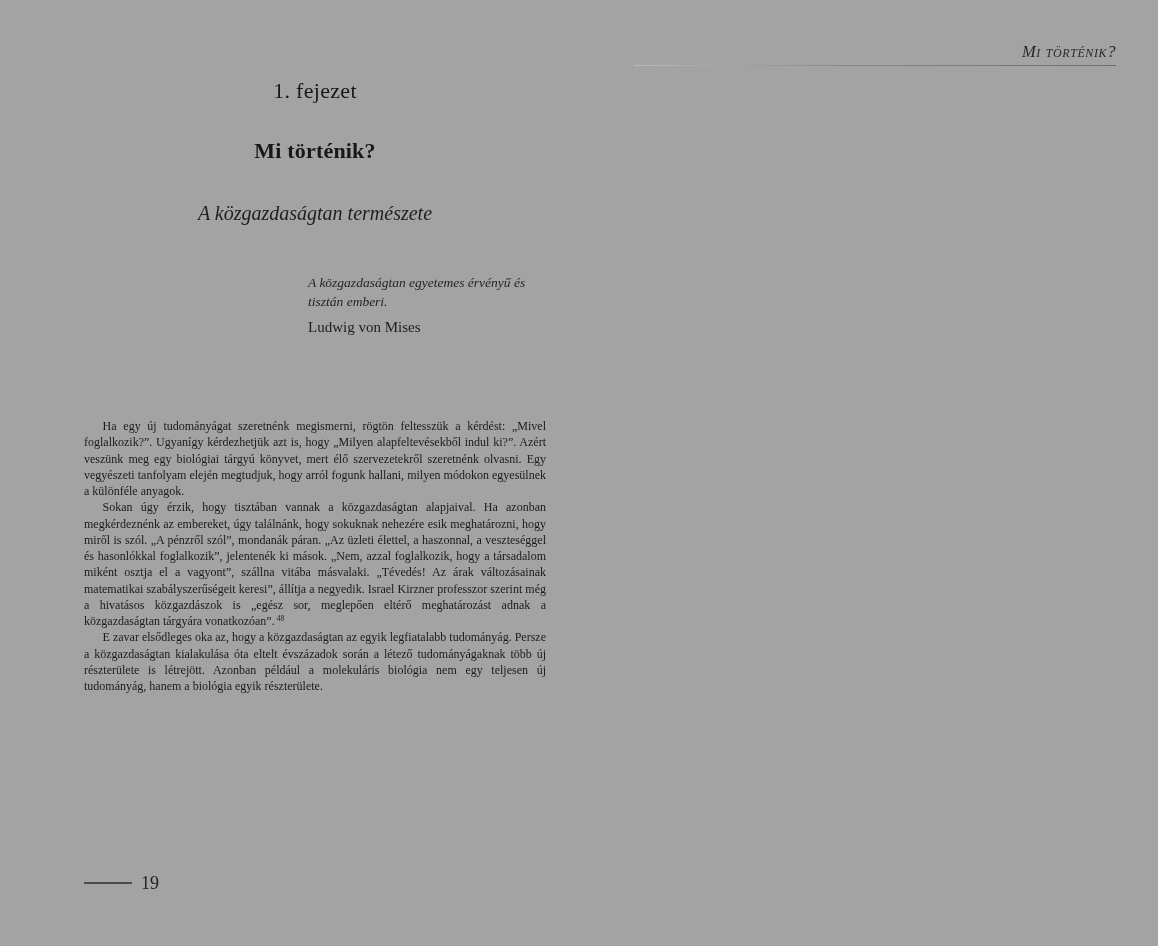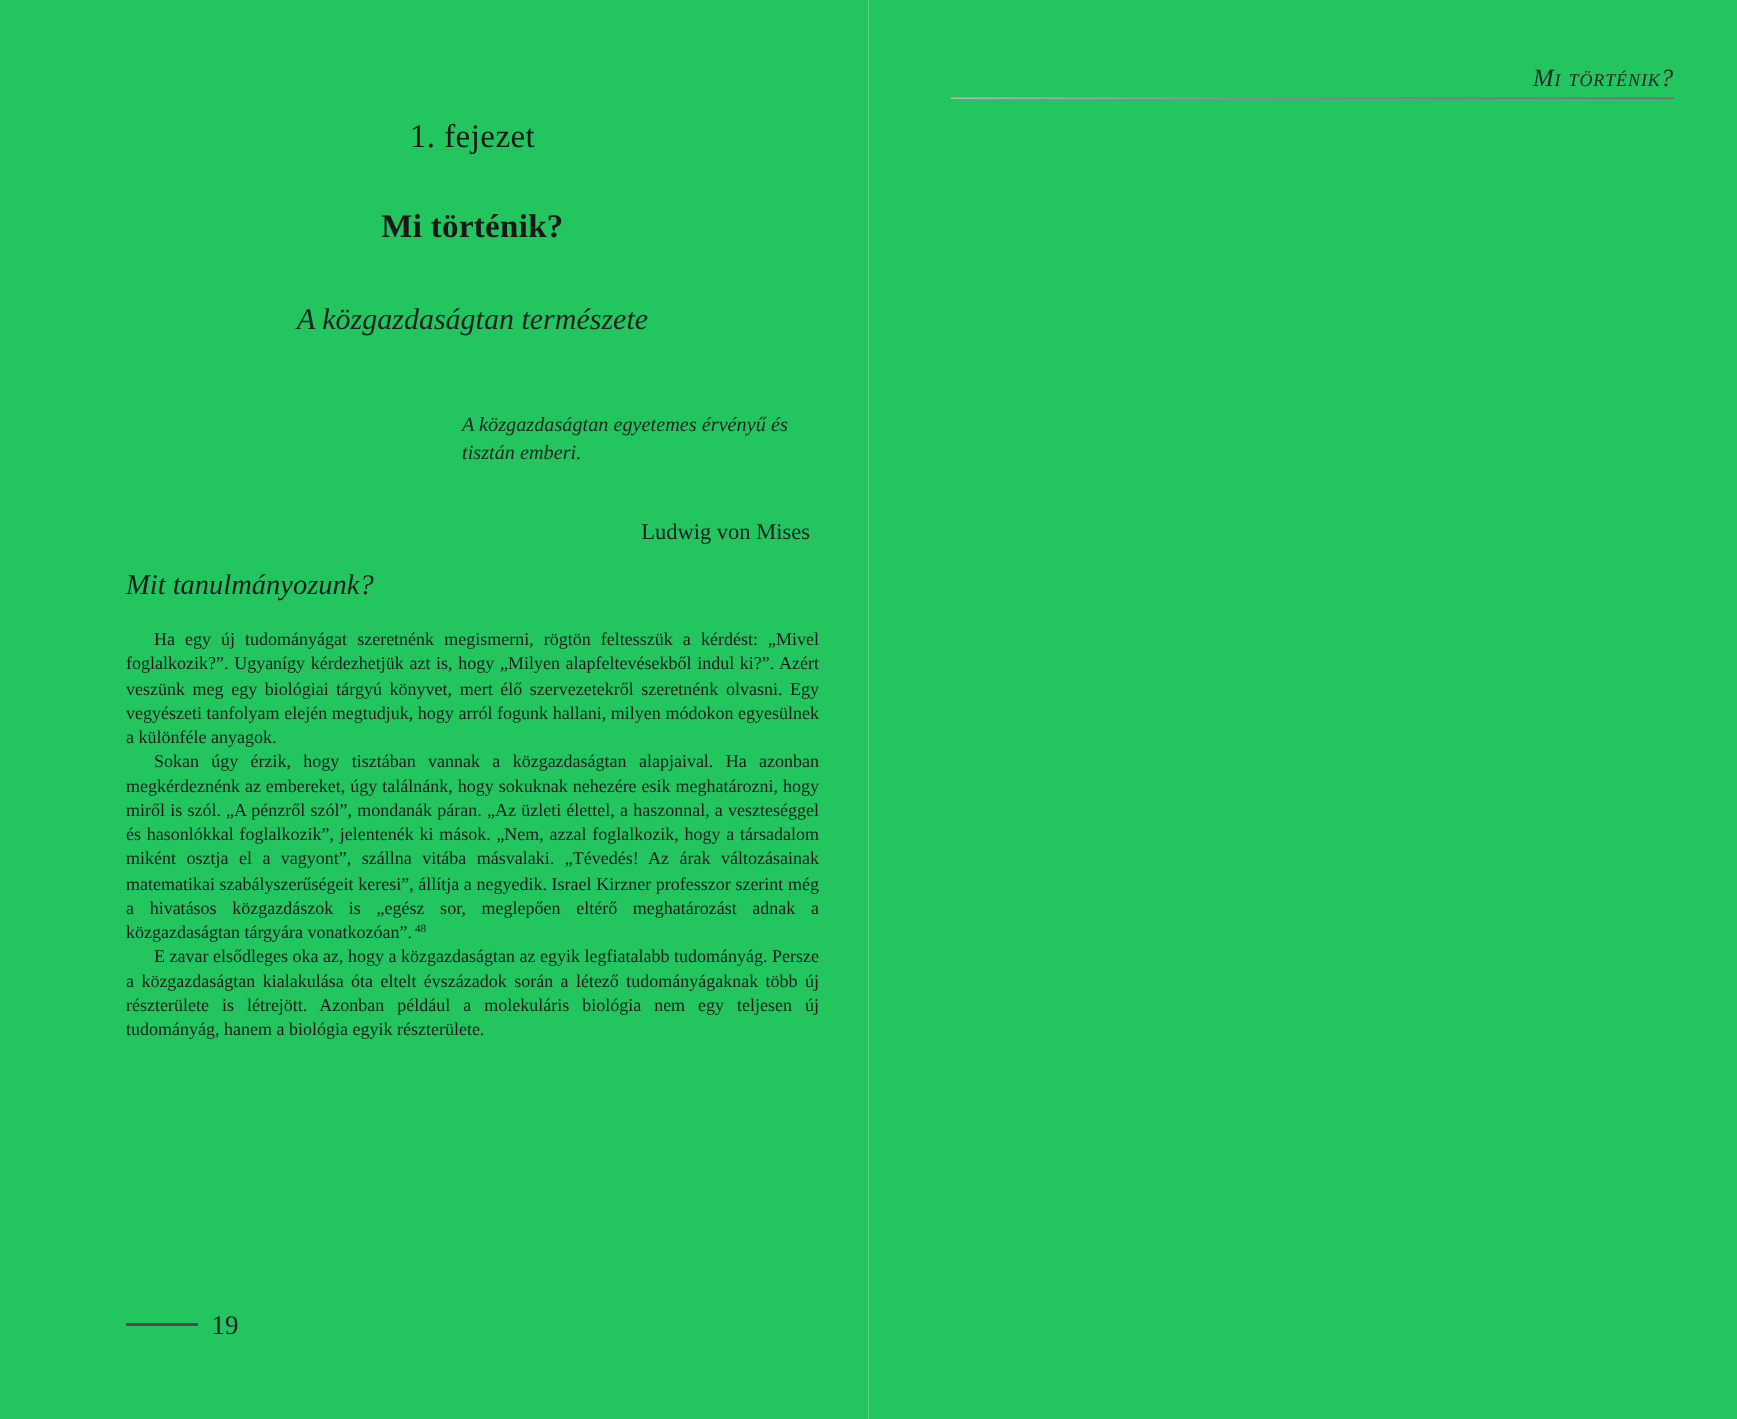--- a/index.html
+++ b/index.html
@@ -20,21 +20,21 @@
     width: 1158px;
     height: 946px;
     background: #ffffff;
   }
 
   
   .page {
     position: absolute;
     top: 0;
     height: 946px;
-    background: #22c55e;
+    background: #a3a3a3;
   }
   .page-left  { left: 0px;   width: 579px; }
   .page-right { left: 579px; width: 579px; }
 
   
   .running-head {
     position: absolute;
     left: 55px;
     top: 42px;
     width: 482px;
@@ -94,22 +94,21 @@
     text-align: left;
     font-style: italic;
     font-size: 13.5px;
     line-height: 1.42;
     color: #242428;
   }
   .epigraph-attrib {
     width: 232px;
     margin-left: auto;
     margin-right: 6px;
-    margin-top: 36px;
-    text-align: right;
+    margin-top: 8px;
     font-size: 15px;
     color: #202024;
   }
 
   
   .section-heading {
     position: absolute;
     left: 84px;
     width: 462px;
     font-style: italic;
@@ -170,21 +169,20 @@
   <div class="page page-left">
 
     <div class="chapter-block">
       <div class="chapter-number">1. fejezet</div>
       <div class="chapter-title">Mi történik?</div>
       <div class="chapter-subtitle">A közgazdaságtan természete</div>
       <div class="epigraph">A közgazdaságtan egyetemes érvényű és tisztán emberi.</div>
       <div class="epigraph-attrib">Ludwig von Mises</div>
     </div>
 
-    <div class="section-heading h-tanulmanyozunk">Mit tanulmányozunk?</div>
 
     <div class="col col-left">
       <p>Ha egy új tudományágat szeretnénk megismerni, rögtön feltesszük a kérdést: „Mivel foglalkozik?”. Ugyanígy kérdezhetjük azt is, hogy „Milyen alapfeltevésekből indul ki?”. Azért veszünk meg egy biológiai tárgyú könyvet, mert élő szervezetekről szeretnénk olvasni. Egy vegyészeti tanfolyam elején megtudjuk, hogy arról fogunk hallani, milyen módokon egyesülnek a különféle anyagok.</p>
       <p><span>Sokan úgy érzik, hogy tisztában vannak a közgazdaságtan alapjaival. Ha azonban megkérdeznénk az embereket, úgy találnánk, hogy sokuknak nehezére esik meghatározni, hogy miről is szól. „A pénzről szól”, mondanák páran. „Az üzleti élettel, a haszonnal, a veszteséggel és hasonlókkal foglalkozik”, jelentenék ki mások. „Nem, azzal foglalkozik, hogy a társadalom miként osztja el a vagyont”, szállna vitába másvalaki. „Tévedés! Az árak változásainak matematikai szabályszerűségeit keresi”, állítja a negyedik. Israel Kirzner professzor szerint még a hivatásos közgazdászok is „egész sor, meglepően eltérő meghatározást adnak a közgazdaságtan tárgyára vonatkozóan”.</span><sup>48</sup></p>
       <p>E zavar elsődleges oka az, hogy a közgazdaságtan az egyik legfiatalabb tudományág. Persze a közgazdaságtan kialakulása óta eltelt évszázadok során a létező tudományágaknak több új részterülete is létrejött. Azonban például a molekuláris biológia nem egy teljesen új tudományág, hanem a biológia egyik részterülete.</p>
     </div>
 
     <div class="folio folio-left">
       <span class="folio-rule"></span>
       <span class="folio-num">19</span>

